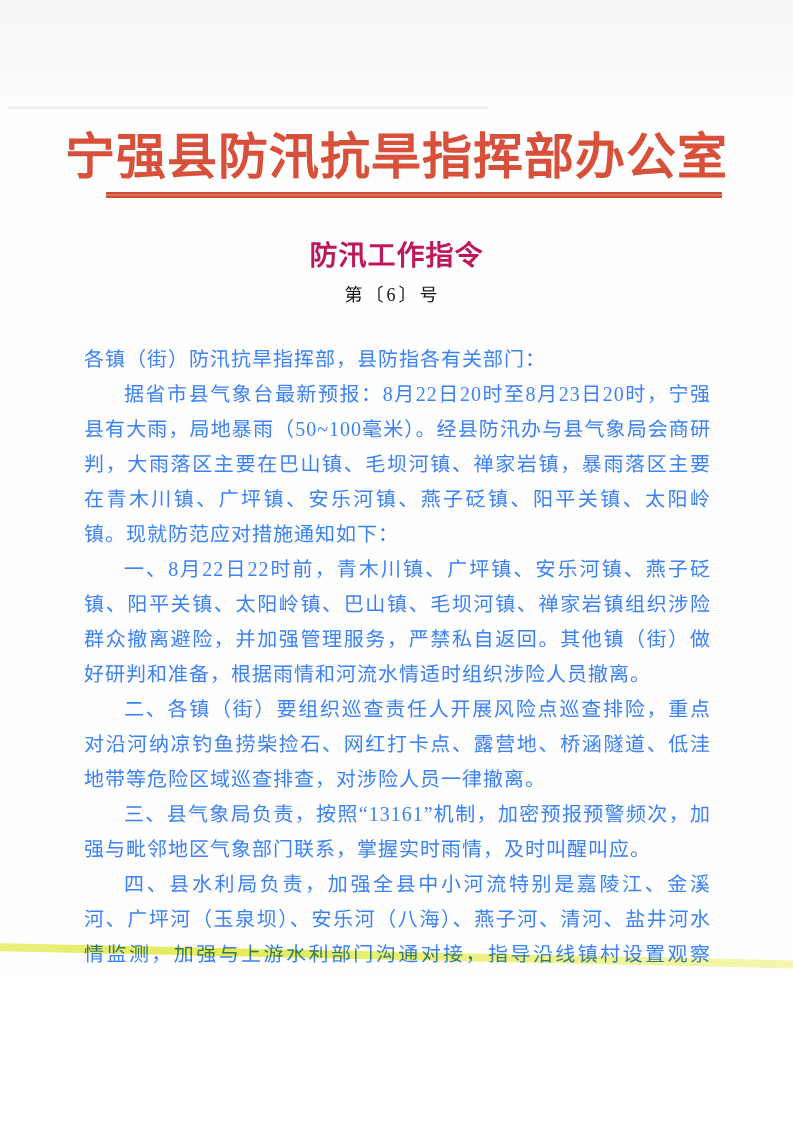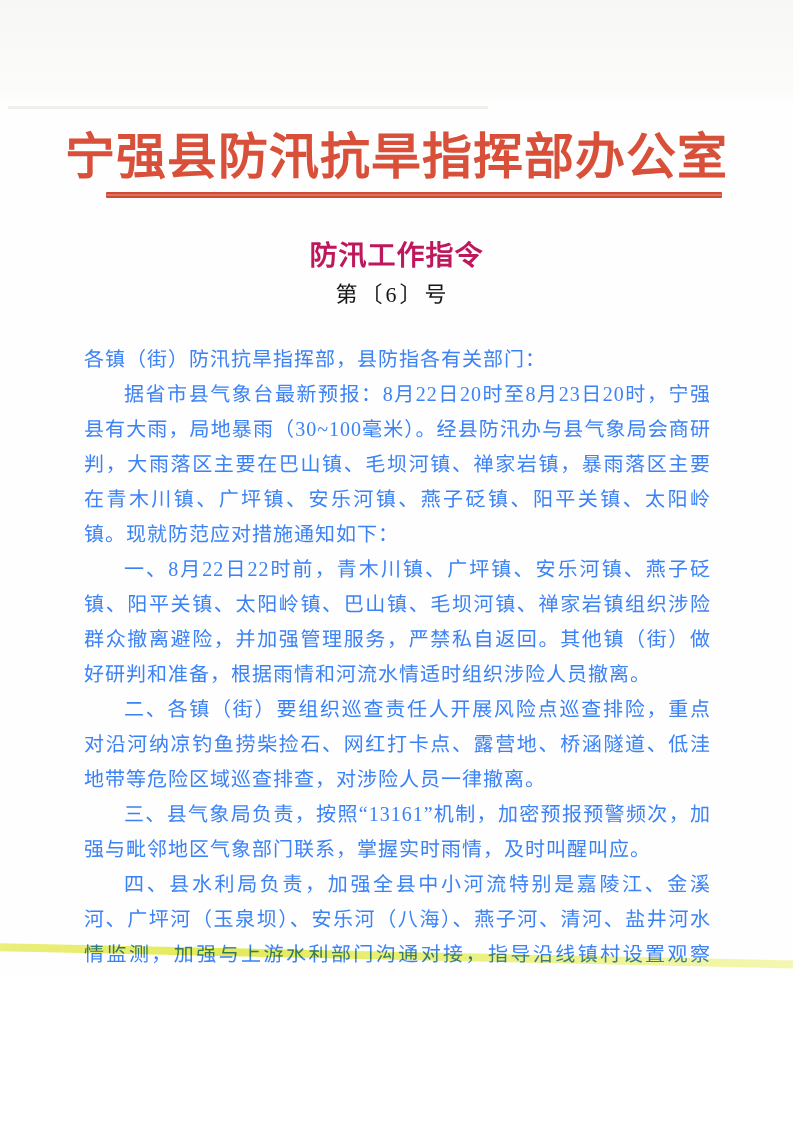--- a/index.html
+++ b/index.html
@@ -60,21 +60,21 @@
     line-height: 32px;
     font-weight: bold;
     letter-spacing: 1px;
     color: #be185d;
   }
   .issue-no {
     position: absolute;
     left: 0; right: 8px;
     top: 284px;
     text-align: center;
-    font-size: 22px;
+    font-size: 18px;
     line-height: 22px;
     letter-spacing: 3px;
     color: #161616;
   }
   .body-text {
     position: absolute;
     left: 84px;
     top: 342px;
     width: 627px;
     font-size: 20px;
@@ -149,21 +149,21 @@
   <div class="letterhead">宁强县防汛抗旱指挥部办公室</div>
 
   <div class="letterhead-rule"></div>
 
   <div class="doc-title">防汛工作指令</div>
 
   <div class="issue-no">第〔6〕号</div>
 
   <div class="body-text">
     <p class="salutation">各镇（街）防汛抗旱指挥部，县防指各有关部门：</p>
-    <p>据省市县气象台最新预报：8月22日20时至8月23日20时，宁强县有大雨，局地暴雨（30~100毫米）。经县防汛办与县气象局会商研判，大雨落区主要在巴山镇、毛坝河镇、禅家岩镇，暴雨落区主要在青木川镇、广坪镇、安乐河镇、燕子砭镇、阳平关镇、太阳岭镇。现就防范应对措施通知如下：</p>
+    <p>据省市县气象台最新预报：8月22日20时至8月23日20时，宁强县有大雨，局地暴雨（50~100毫米）。经县防汛办与县气象局会商研判，大雨落区主要在巴山镇、毛坝河镇、禅家岩镇，暴雨落区主要在青木川镇、广坪镇、安乐河镇、燕子砭镇、阳平关镇、太阳岭镇。现就防范应对措施通知如下：</p>
     <p>一、8月22日22时前，青木川镇、广坪镇、安乐河镇、燕子砭镇、阳平关镇、太阳岭镇、巴山镇、毛坝河镇、禅家岩镇组织涉险群众撤离避险，并加强管理服务，严禁私自返回。其他镇（街）做好研判和准备，根据雨情和河流水情适时组织涉险人员撤离。</p>
     <p>二、各镇（街）要组织巡查责任人开展风险点巡查排险，重点对沿河纳凉钓鱼捞柴捡石、网红打卡点、露营地、桥涵隧道、低洼地带等危险区域巡查排查，对涉险人员一律撤离。</p>
     <p>三、县气象局负责，按照“13161”机制，加密预报预警频次，加强与毗邻地区气象部门联系，掌握实时雨情，及时叫醒叫应。</p>
     <p>四、县水利局负责，加强全县中小河流特别是嘉陵江、金溪河、广坪河（玉泉坝）、安乐河（八海）、燕子河、清河、盐井河水情监测，加强与上游水利部门沟通对接，指导沿线镇村设置观察哨，掌握实时水情，严密监测山洪危险区，及时预警叫应。</p>
   </div>
 
   <div class="highlighter-mark"></div>
 
   <div class="marker-underline"></div>
 

